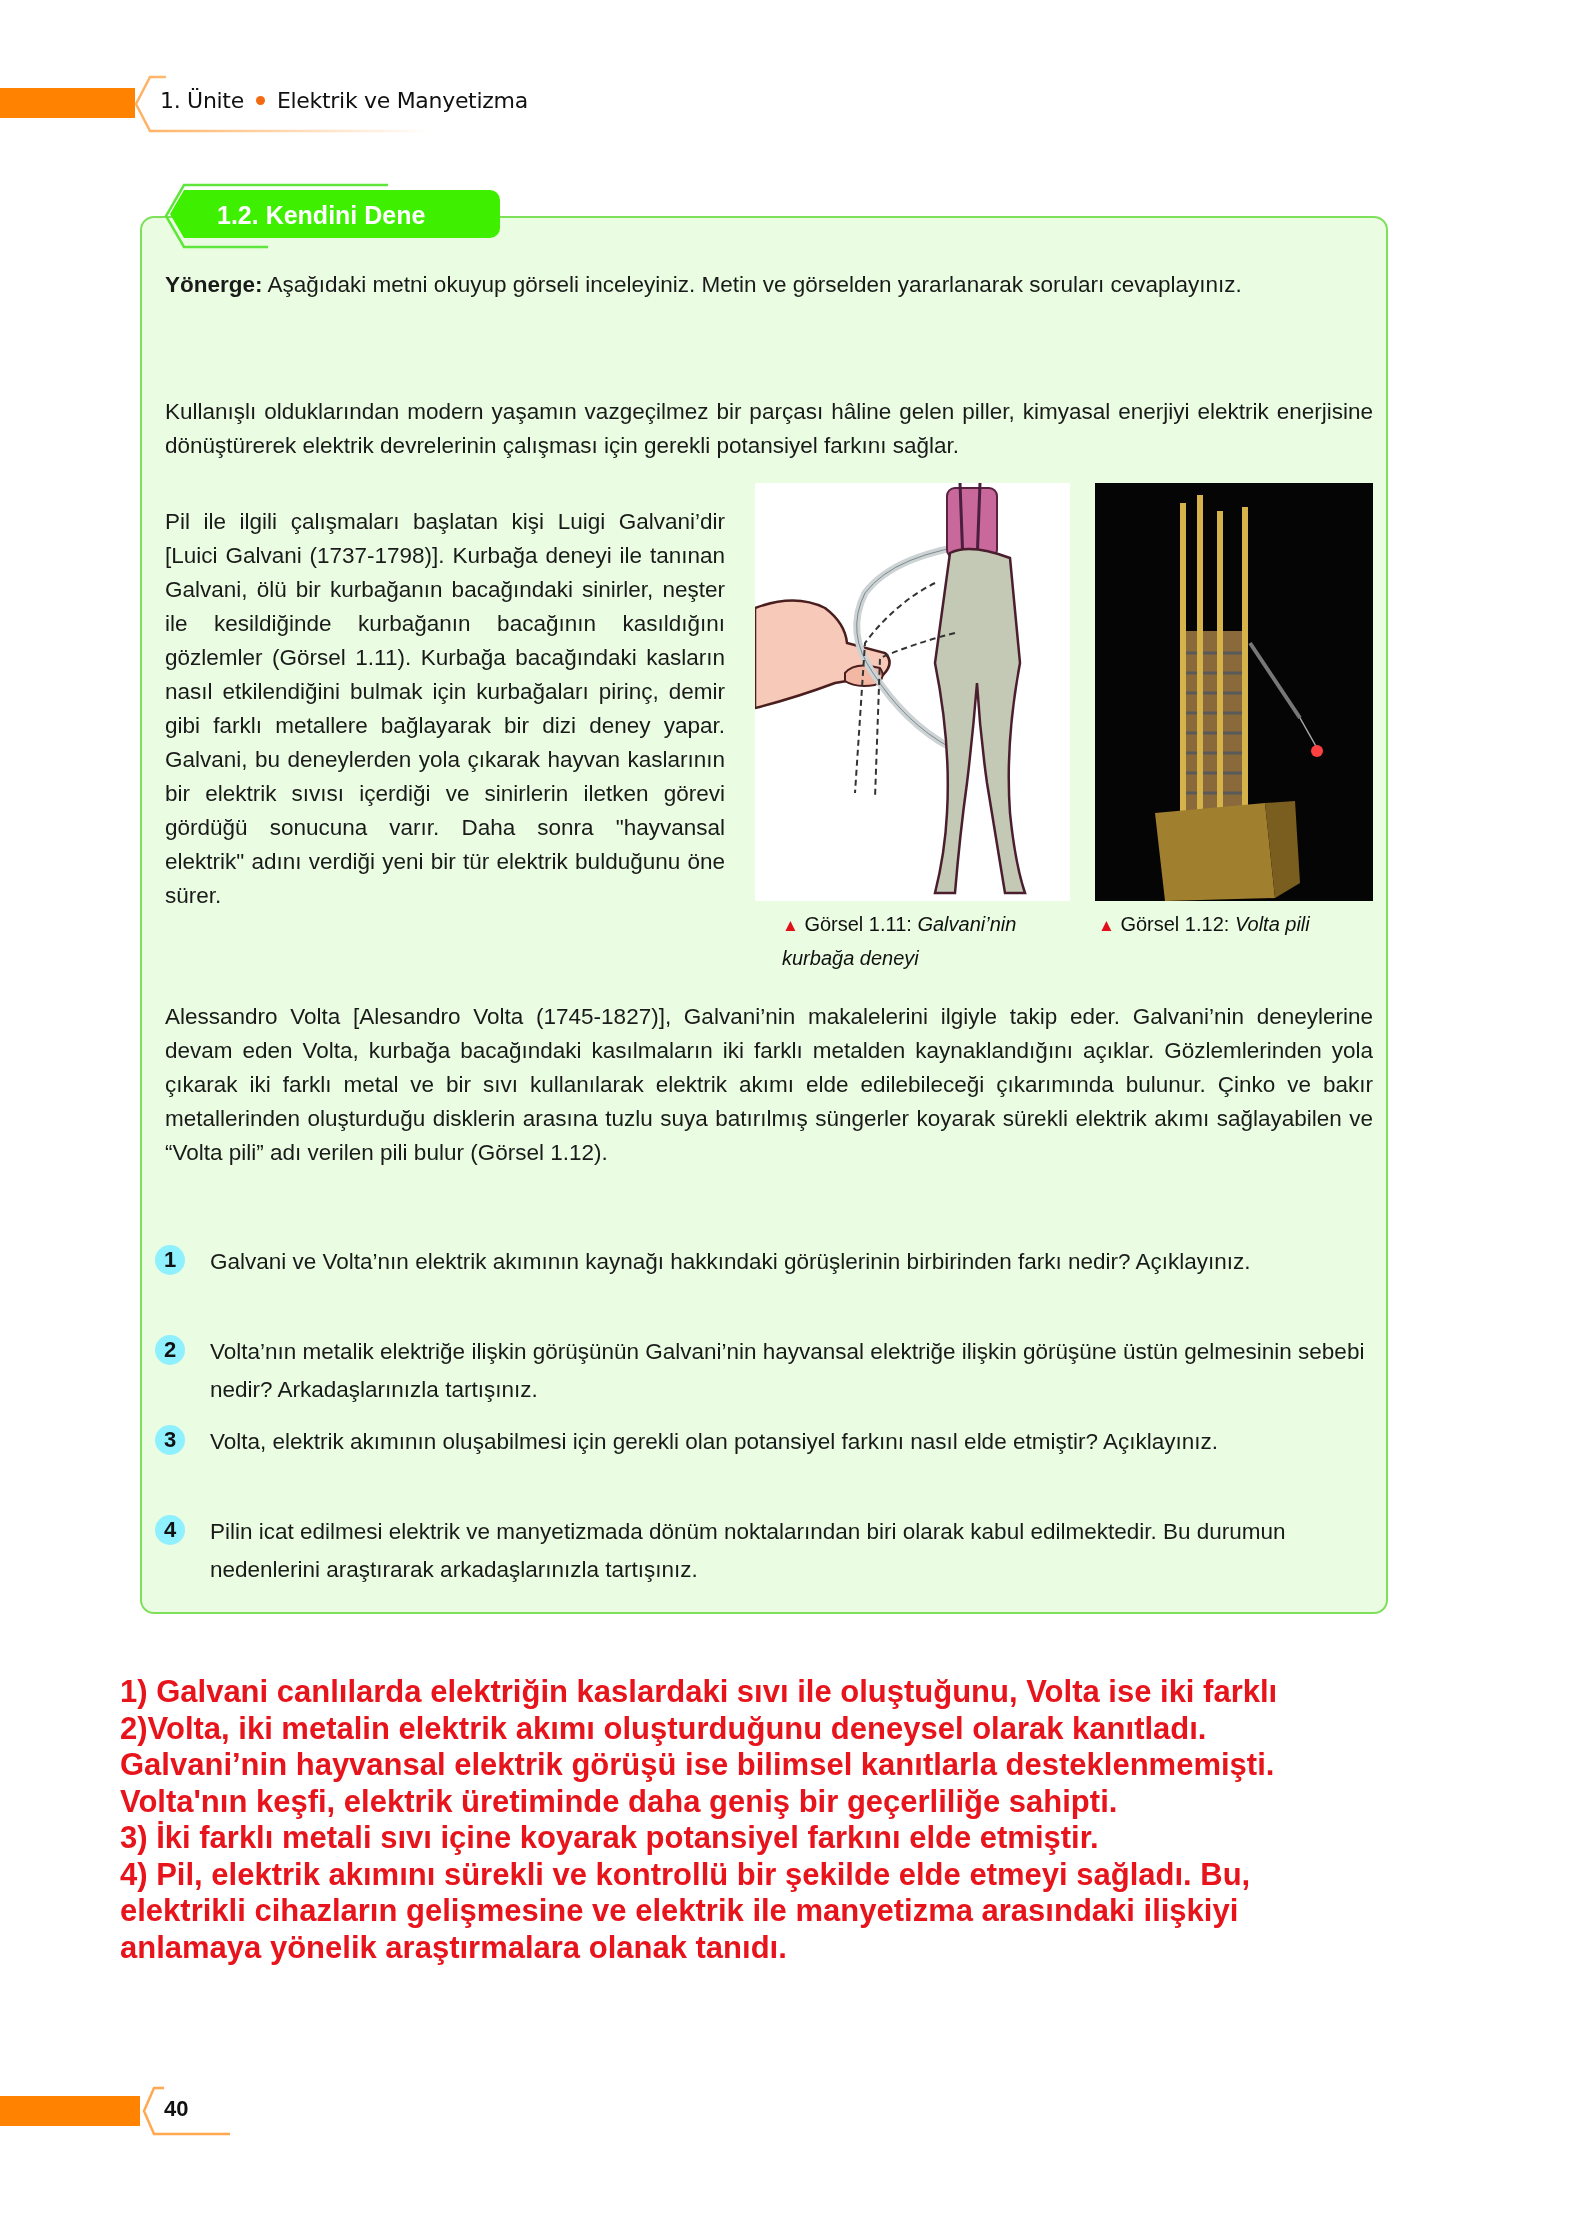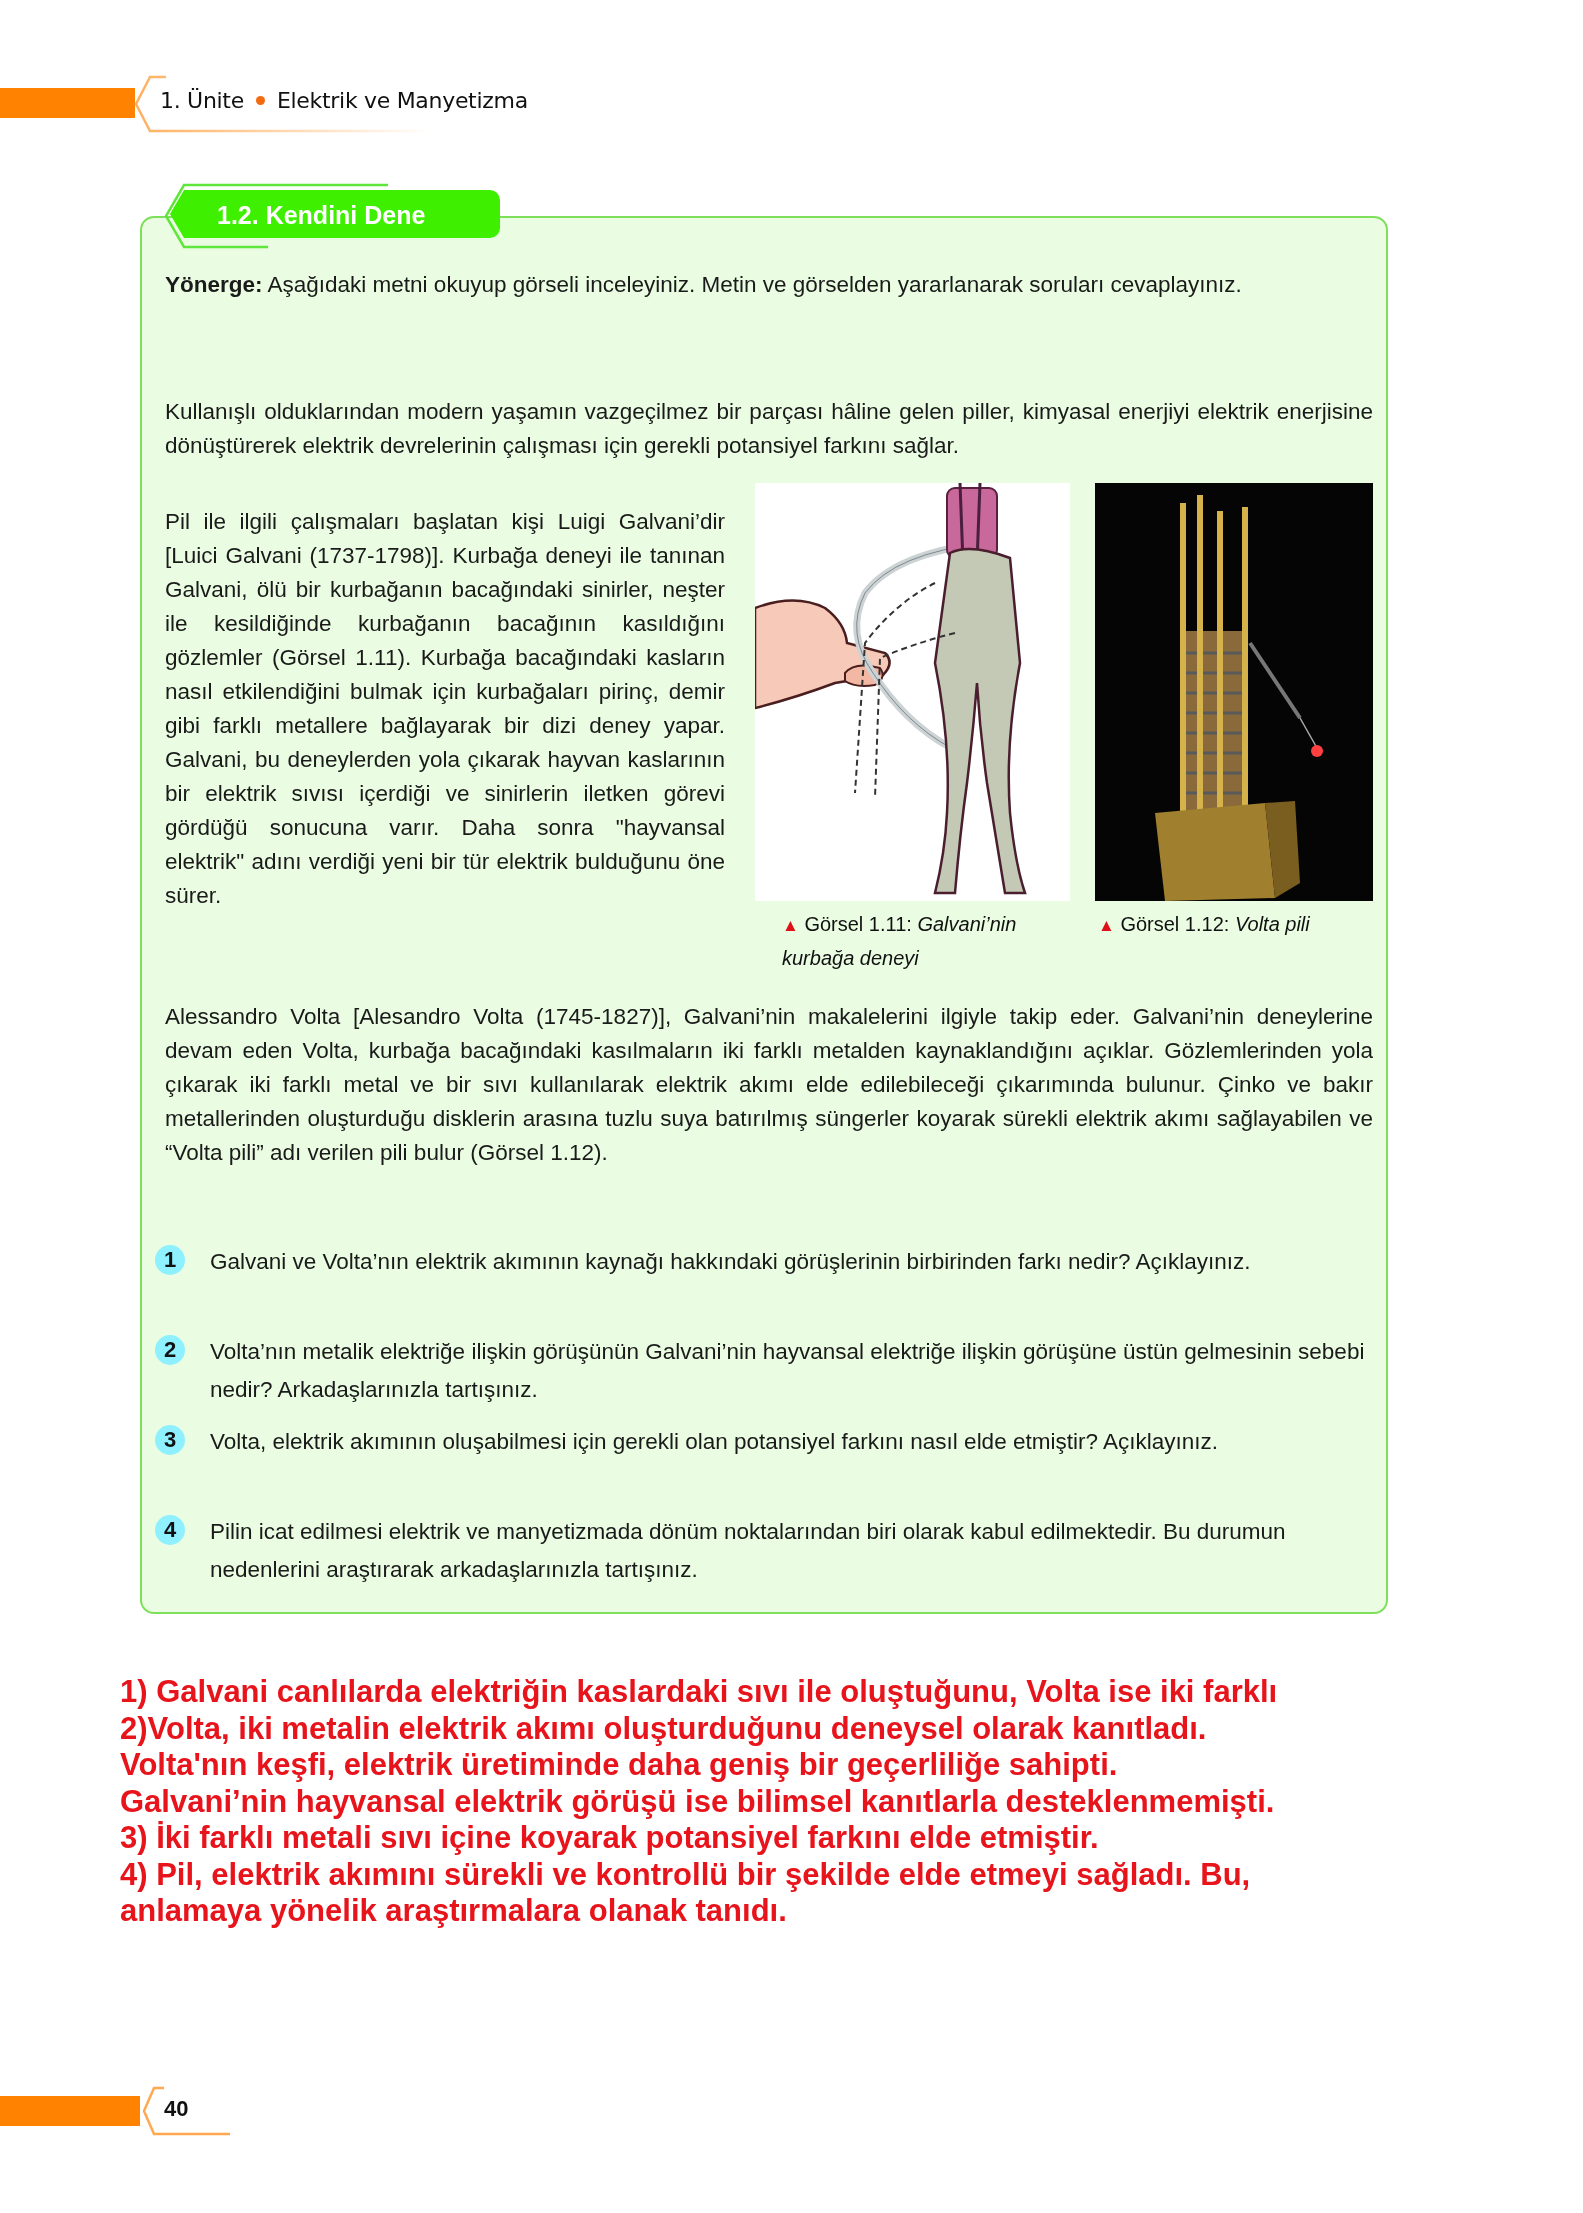--- a/index.html
+++ b/index.html
@@ -141,24 +141,25 @@
   <span class="q-text">Volta, elektrik akımının oluşabilmesi için gerekli olan potansiyel farkını nasıl elde etmiştir? Açıklayınız.</span>
 </div>
 <div class="q q4">
   <span class="q-num">4</span>
   <span class="q-text">Pilin icat edilmesi elektrik ve manyetizmada dönüm noktalarından biri olarak kabul edilmektedir. Bu durumun nedenlerini araştırarak arkadaşlarınızla tartışınız.</span>
 </div>
 
 <div class="answers">
   <div>1) Galvani canlılarda elektriğin kaslardaki sıvı ile oluştuğunu, Volta ise iki farklı</div>
   <div>2)Volta, iki metalin elektrik akımı oluşturduğunu deneysel olarak kanıtladı.</div>
+  <div>Galvani’nin hayvansal elektrik görüşü ise bilimsel kanıtlarla desteklenmemişti.</div>
   <div>Volta'nın keşfi, elektrik üretiminde daha geniş bir geçerliliğe sahipti.</div>
-  <div>Galvani’nin hayvansal elektrik görüşü ise bilimsel kanıtlarla desteklenmemişti.</div>
   <div>3) İki farklı metali sıvı içine koyarak potansiyel farkını elde etmiştir.</div>
   <div>4) Pil, elektrik akımını sürekli ve kontrollü bir şekilde elde etmeyi sağladı. Bu,</div>
+  <div>elektrikli cihazların gelişmesine ve elektrik ile manyetizma arasındaki ilişkiyi</div>
   <div>anlamaya yönelik araştırmalara olanak tanıdı.</div>
 </div>
 
 <div class="ftr-bar"></div>
 <svg class="ftr-frame" viewBox="0 0 95 50">
   <polyline points="24,2 14,2 4,25 14,48 90,48" fill="none" stroke="#ffa850" stroke-width="2.5"></polyline>
 </svg>
 <div class="ftr-num">40</div>
 
 </body></html>

